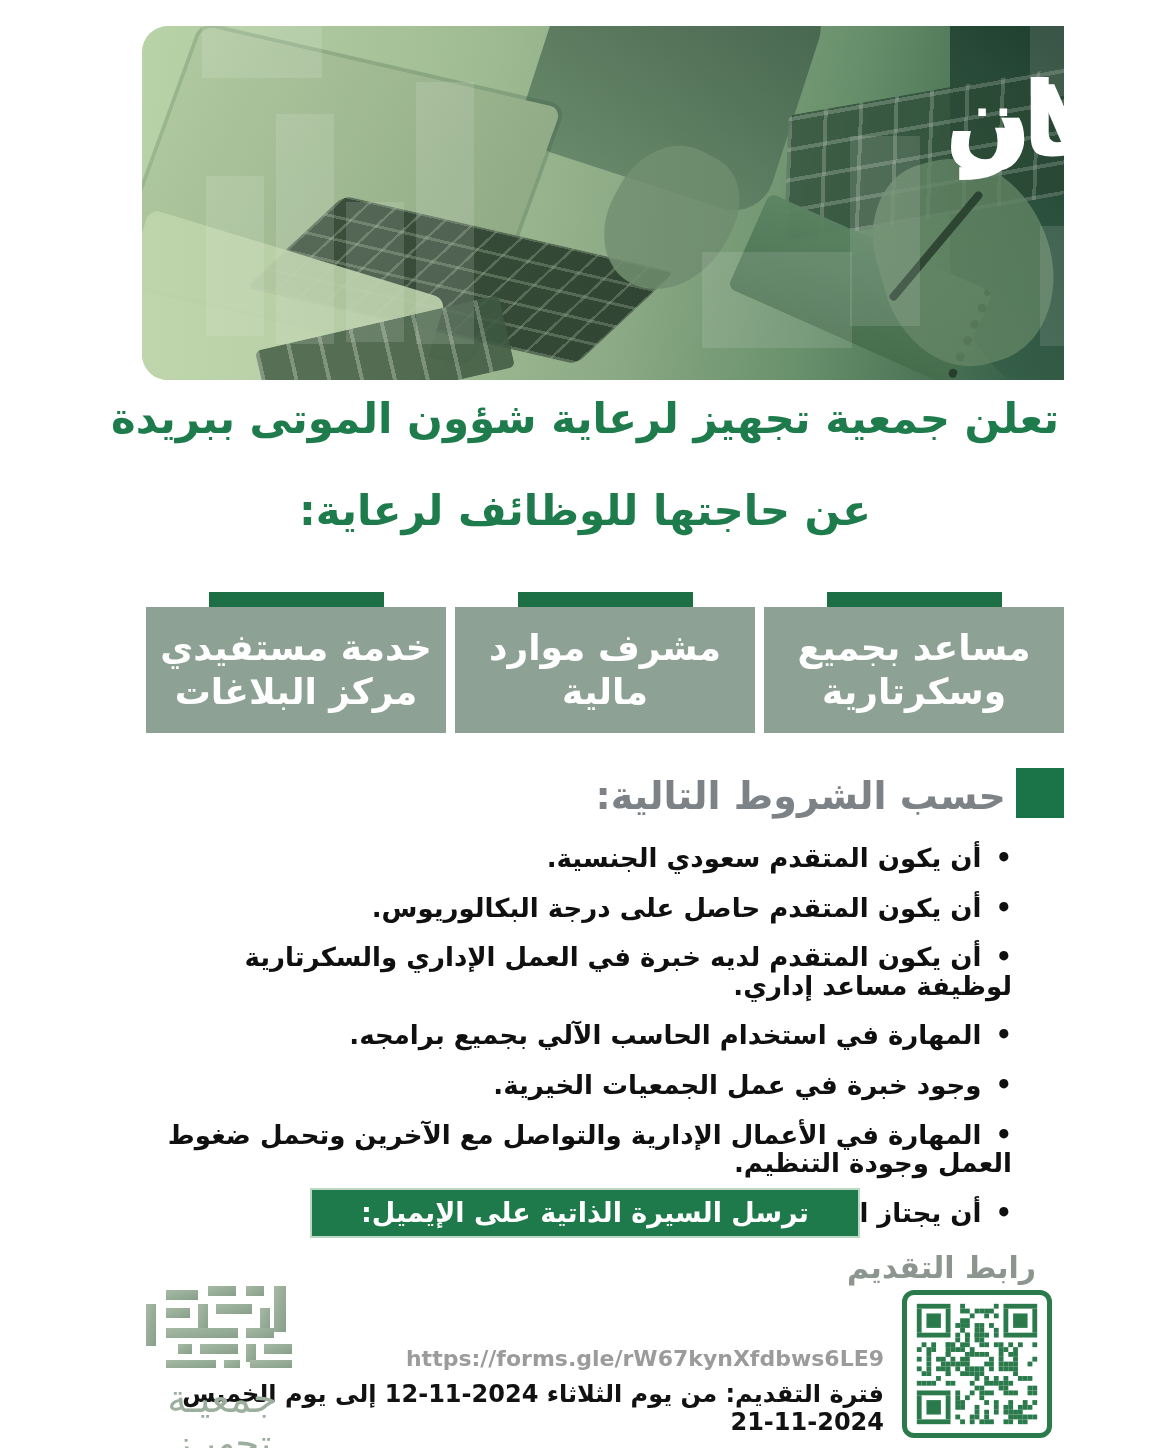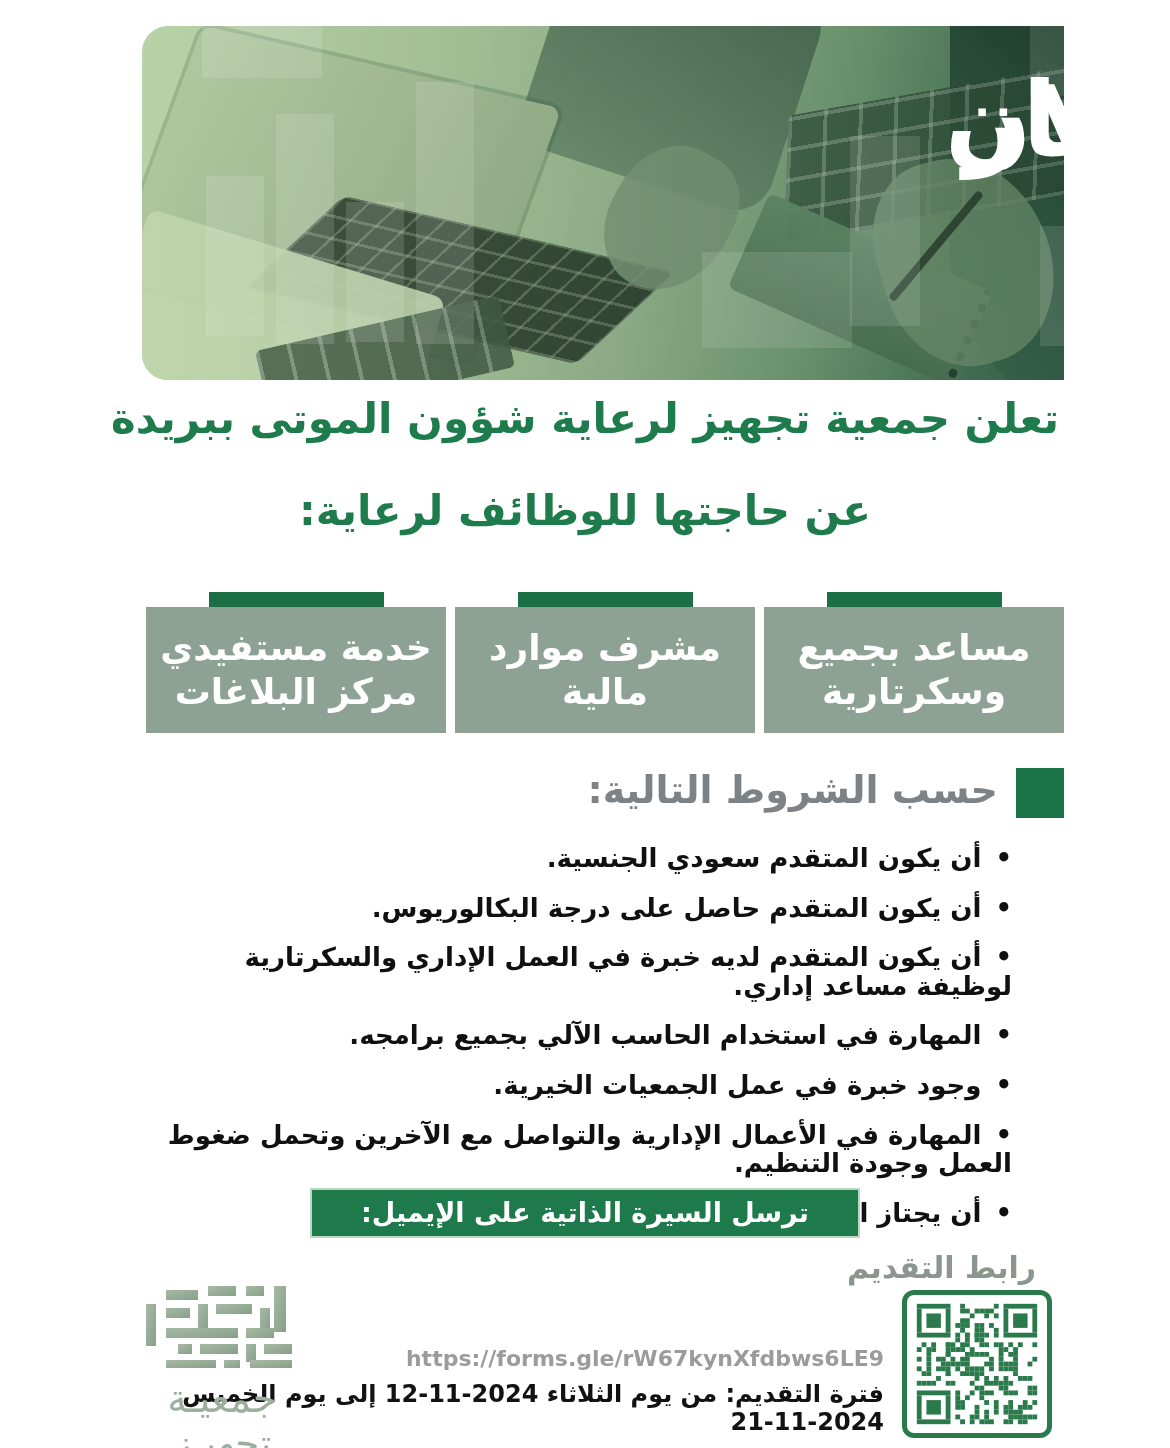--- a/index.html
+++ b/index.html
@@ -49,21 +49,21 @@
   .intro-line2{font-size:42px;line-height:1.0;margin:0;}
   
   .positions{position:absolute;left:40px;right:0;top:592px;display:flex;gap:9px;}
   .position{flex:1;display:flex;flex-direction:column;}
   .position-tab{width:175px;height:15px;background:#1c6f45;margin:0 auto;}
   .position-body{
     height:126px;background:#8da195;color:#ffffff;font-weight:bold;font-size:36px;line-height:1.22;
     display:flex;align-items:center;justify-content:center;text-align:center;padding:4px 10px;box-sizing:border-box;
   }
   
-  .cond-head{position:absolute;right:0;top:768px;display:flex;align-items:flex-start;gap:18px;}
+  .cond-head{position:absolute;right:0;top:768px;display:flex;align-items:flex-end;gap:10px;}
   .cond-square{width:48px;height:50px;background:#1b7448;}
   .cond-title{color:#7d8286;font-weight:bold;font-size:38px;}
   .cond-list{position:absolute;right:52px;left:40px;top:844px;margin:0;padding:0;list-style:none;}
   .cond-list li{
     color:#101010;font-weight:bold;font-size:26px;line-height:1.1;margin:0 0 21px 0;text-align:right;
   }
   .cond-list li::before{content:"•";margin-inline-end:14px;font-size:26px;}
   
   .email-bar{
     position:absolute;left:204px;right:204px;top:1188px;height:50px;background:#1e7a4a;

